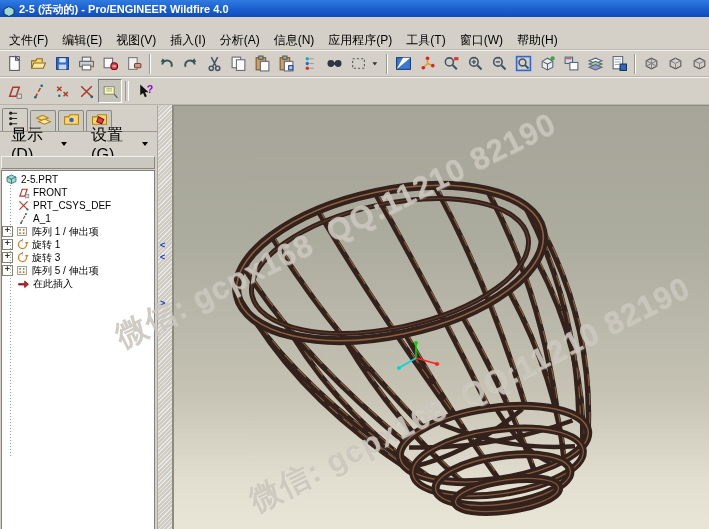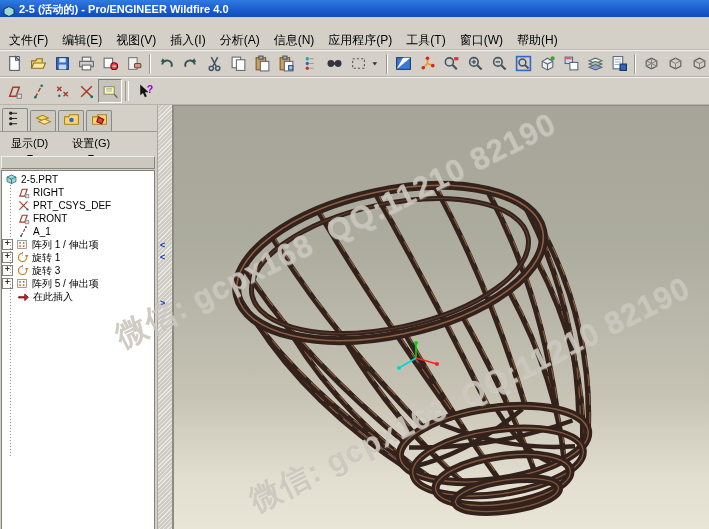--- a/index.html
+++ b/index.html
@@ -25,22 +25,22 @@
   .tb svg{display:block;}
   
   .main{display:flex;height:443px;}
   .navigator{width:157px;display:flex;flex-direction:column;background:#d4d0c8;}
   .navtabs{height:24px;display:flex;align-items:flex-end;gap:2px;padding:2px 0 0 2px;
     border-bottom:1px solid #9b988f;}
   .ntab{width:24px;height:20px;display:flex;align-items:center;justify-content:center;
     border:1px solid #888;border-bottom:none;background:#cdcac2;border-radius:2px 2px 0 0;}
   .ntab.sel{background:#d4d0c8;height:22px;}
   .navbtns{height:20px;display:flex;gap:6px;padding:2px 0 0 2px;}
-  .navbtn{display:flex;align-items:center;gap:4px;font-size:11px;padding:1px 8px;background:#d4d0c8;
-    border:1px solid transparent;flex-direction:column;}
+  .navbtn{display:flex;align-items:center;gap:4px;font-size:16px;padding:1px 8px;background:#d4d0c8;
+    border:1px solid transparent;}
   .dcaret{width:0;height:0;border-left:3px solid transparent;border-right:3px solid transparent;border-top:4px solid #000;}
   .treehdr{height:11px;margin:2px 2px 0 1px;background:#cbc8c0;border:1px solid;border-color:#f2f0ea #8a877f #8a877f #f2f0ea;}
   .tree{flex:1;margin:1px 2px 0 1px;background:#fff;border:1px solid #808080;overflow:hidden;
     font-size:10px;color:#000;padding-top:2px;position:relative;}
   .trow{height:13px;display:flex;align-items:center;gap:3px;padding-left:15px;white-space:nowrap;}
   .trow.root{padding-left:3px;text-align:right;}
   .trow.exp{padding-left:0;}
   .trow .ticon{width:13px;height:13px;display:inline-flex;align-items:center;justify-content:center;flex:0 0 13px;}
   .trow .lbl{cursor:default;}
   .expbox{width:9px;height:9px;flex:0 0 9px;border:1px solid #848177;background:#fff;color:#333;
@@ -394,39 +394,30 @@
             </span>
             <span class="lbl">2-5.PRT</span>
           </div>
         <div class="trow">
             <span class="ticon">
               <svg width="17" height="17" viewBox="0 0 16 16">
                 <path d="M3.5 12.5l3-8.5h6l-3 8.5z" fill="none" stroke="#a63c28" stroke-width="1.4"></path>
                 <rect x="10.5" y="10.5" width="4" height="4" fill="#ddd" stroke="#888"></rect>
               </svg>
             </span>
-            <span class="lbl">RIGHT</span>
+            <span class="lbl">FRONT</span>
           </div>
         <div class="trow">
             <span class="ticon">
               <svg width="17" height="17" viewBox="0 0 16 16">
                 <path d="M3 3l10 10M13 3L3 13" stroke="#a63c28" stroke-width="1.4"></path>
                 <circle cx="13" cy="13" r="1.3" fill="#0a7070"></circle>
               </svg>
             </span>
             <span class="lbl">PRT_CSYS_DEF</span>
-          </div>
-        <div class="trow">
-            <span class="ticon">
-              <svg width="17" height="17" viewBox="0 0 16 16">
-                <path d="M3.5 12.5l3-8.5h6l-3 8.5z" fill="none" stroke="#a63c28" stroke-width="1.4"></path>
-                <rect x="10.5" y="10.5" width="4" height="4" fill="#ddd" stroke="#888"></rect>
-              </svg>
-            </span>
-            <span class="lbl">FRONT</span>
           </div>
         <div class="trow">
             <span class="ticon">
               <svg width="17" height="17" viewBox="0 0 16 16">
                 <path d="M5 13.5L11 2.5" stroke="#a63c28" stroke-width="1.4" stroke-dasharray="4 2"></path>
                 <circle cx="5" cy="13.5" r="1.2" fill="#0a7070"></circle>
                 <circle cx="11" cy="2.5" r="1.2" fill="#0a7070"></circle>
               </svg>
             </span>
             <span class="lbl">A_1</span>

